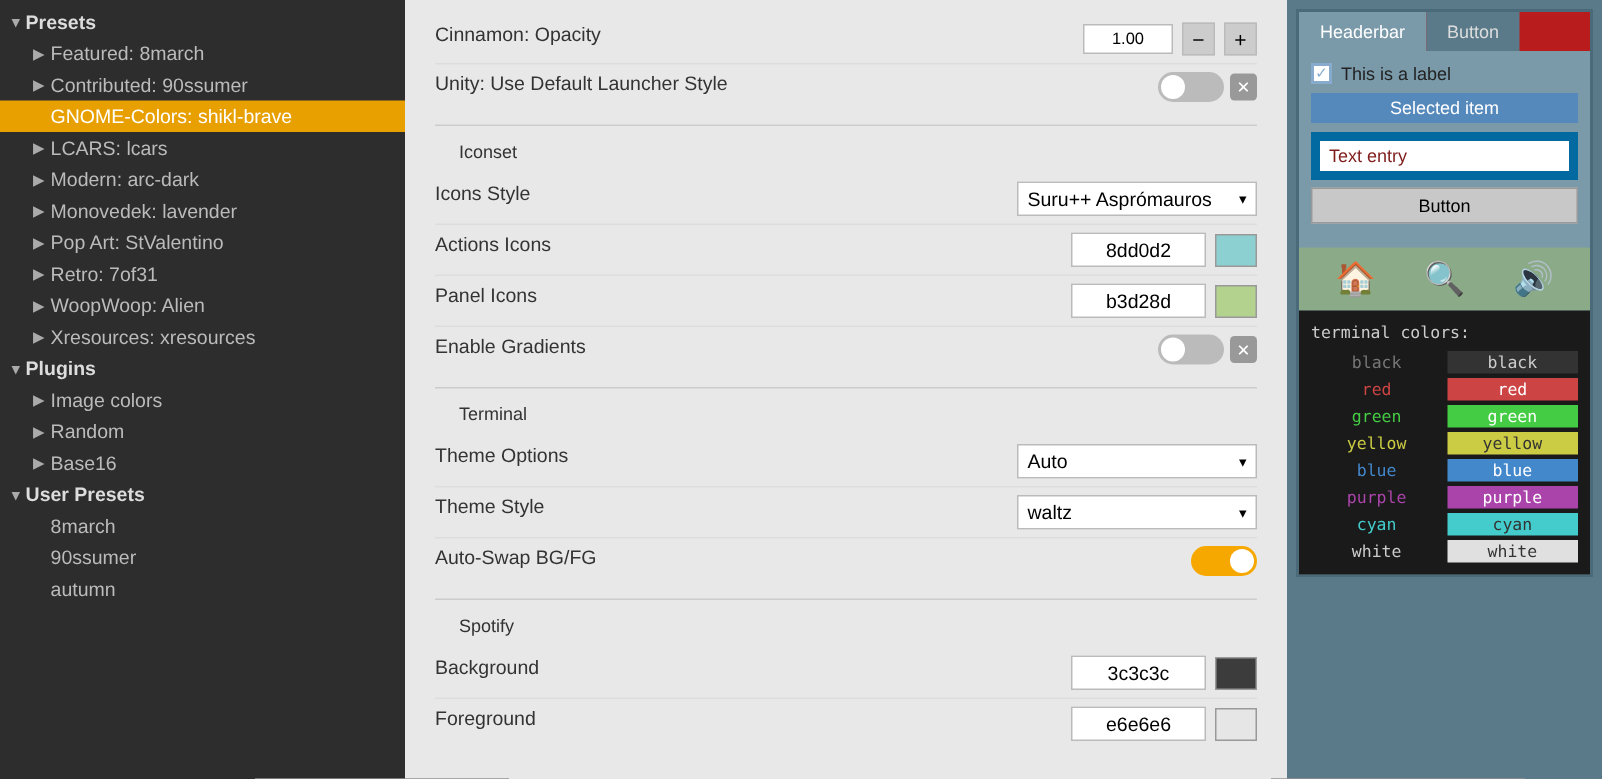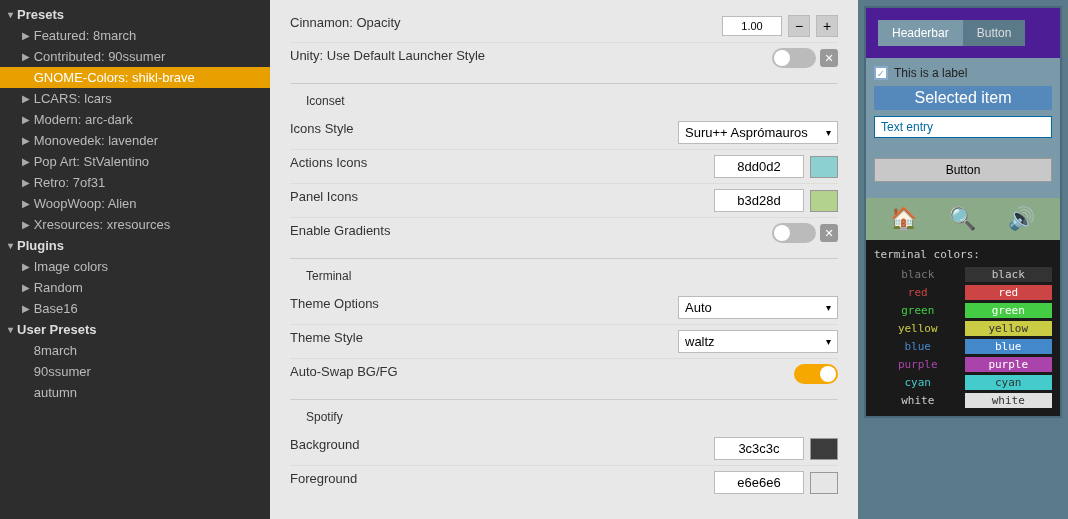--- a/index.html
+++ b/index.html
@@ -187,22 +187,22 @@
       padding: 6px;
       overflow: hidden;
     }
     .preview-inner {
       background: #7a9aaa;
       border: 2px solid #4a6a7a;
       padding: 0;
     }
     .preview-header {
       display: flex;
-      background: #4c1d95;
-      padding: 12px;
+      background: #b91c1c;
+      padding: 0;
     }
     .preview-tab {
       padding: 6px 14px;
       font-size: 12px;
       cursor: pointer;
       color: #ddd;
       background: #5a7a8a;
     }
     .preview-tab.active {
       background: #7a9aaa;
@@ -230,31 +230,31 @@
       font-size: 10px;
     }
     .preview-label {
       font-size: 12px;
       color: #222;
     }
     .preview-selected {
       background: #5588bb;
       color: #fff;
       padding: 3px 8px;
-      font-size: 16px;
+      font-size: 12px;
       margin-bottom: 6px;
       text-align: center;
     }
     .preview-entry {
       background: #fff;
-      border: 1px solid #0369a1;
+      border: 6px solid #0369a1;
       padding: 3px 6px;
       font-size: 12px;
-      margin-bottom: 20px;
-      color: #0369a1;
+      margin-bottom: 5px;
+      color: #7f1d1d;
     }
     .preview-button {
       background: #c8c8c8;
       border: 1px solid #999;
       padding: 4px 16px;
       font-size: 12px;
       cursor: pointer;
       display: block;
       width: 100%;
       text-align: center;

